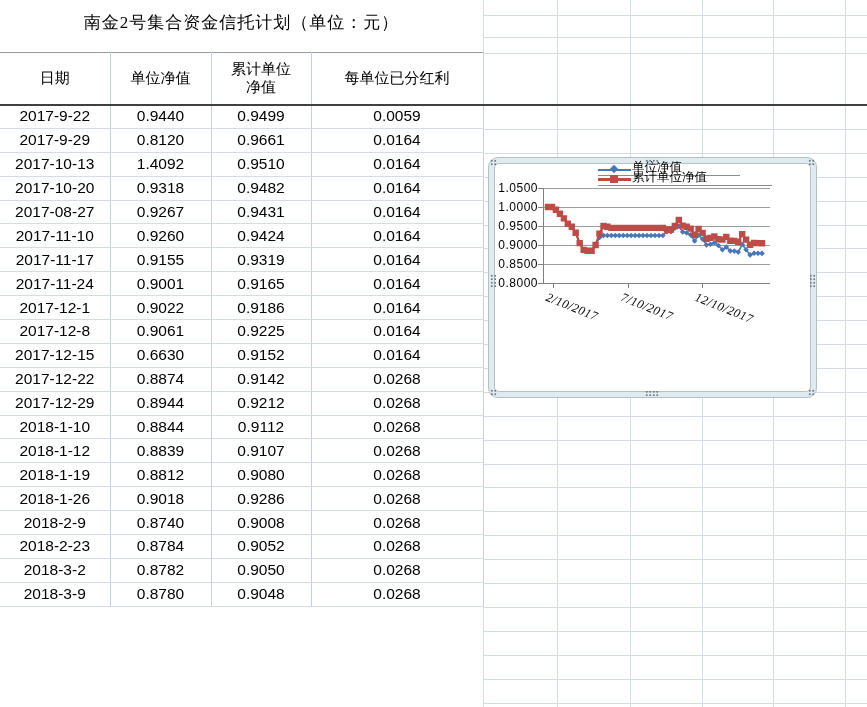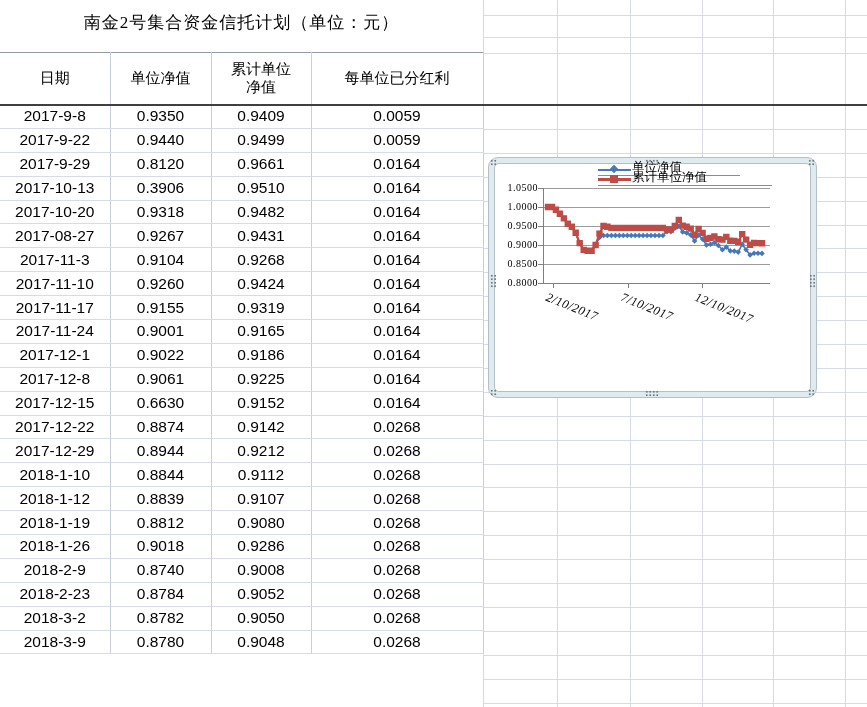--- a/index.html
+++ b/index.html
@@ -34,21 +34,21 @@
     background-size:3.5px 3.5px;}
   .content{position:absolute;inset:0;}
   .leg-text{position:absolute;font-family:"Liberation Serif",serif;font-size:12.5px;line-height:11px;white-space:nowrap;}
   .leg-line{position:absolute;}
   .leg-dia{position:absolute;width:6px;height:6px;transform:rotate(45deg);}
   .leg-sq{position:absolute;width:8px;height:8px;}
   .leg-ul{position:absolute;height:1px;background:#8c8c8c;}
   .cgl{position:absolute;height:1px;background:#9c9c9c;}
   .caxis{position:absolute;background:#808080;}
   .ytick{position:absolute;left:0;width:50px;text-align:right;
-    font-family:Liberation Serif, serif;font-size:10px;line-height:14px;letter-spacing:0.5px;}
+    font-family:Liberation Sans, sans-serif;font-size:12px;line-height:14px;letter-spacing:0.5px;}
   .ytm{position:absolute;width:5px;height:1px;background:#808080;}
   .xtm{position:absolute;width:1px;height:4px;background:#808080;}
   .xlab{position:absolute;font-family:"Liberation Serif",serif;font-style:italic;font-size:12.5px;
     transform:rotate(22deg);transform-origin:0 0;white-space:nowrap;letter-spacing:0.5px;}
   svg#series{position:absolute;left:0;top:0;}
 </style>
 </head>
 <body>
 
 <div id="app">
@@ -101,59 +101,47 @@
     <thead>
       <tr>
         <th class="c1">日期</th>
         <th class="c2">单位净值</th>
         <th class="c3"><span class="wrap">累计单位净值</span></th>
         <th class="c4h">每单位已分红利</th>
       </tr>
     </thead>
     <tbody>
         <tr>
-          <td class="c1">2017-9-8</td>
-          <td class="c2">0.9350</td>
-          <td class="c3">0.9409</td>
-          <td class="c4">0.0059</td>
-        </tr>
-        <tr>
           <td class="c1">2017-9-22</td>
           <td class="c2">0.9440</td>
           <td class="c3">0.9499</td>
           <td class="c4">0.0059</td>
         </tr>
         <tr>
           <td class="c1">2017-9-29</td>
           <td class="c2">0.8120</td>
           <td class="c3">0.9661</td>
           <td class="c4">0.0164</td>
         </tr>
         <tr>
           <td class="c1">2017-10-13</td>
-          <td class="c2">0.3906</td>
+          <td class="c2">1.4092</td>
           <td class="c3">0.9510</td>
           <td class="c4">0.0164</td>
         </tr>
         <tr>
           <td class="c1">2017-10-20</td>
           <td class="c2">0.9318</td>
           <td class="c3">0.9482</td>
           <td class="c4">0.0164</td>
         </tr>
         <tr>
           <td class="c1">2017-08-27</td>
           <td class="c2">0.9267</td>
           <td class="c3">0.9431</td>
-          <td class="c4">0.0164</td>
-        </tr>
-        <tr>
-          <td class="c1">2017-11-3</td>
-          <td class="c2">0.9104</td>
-          <td class="c3">0.9268</td>
           <td class="c4">0.0164</td>
         </tr>
         <tr>
           <td class="c1">2017-11-10</td>
           <td class="c2">0.9260</td>
           <td class="c3">0.9424</td>
           <td class="c4">0.0164</td>
         </tr>
         <tr>
           <td class="c1">2017-11-17</td>

